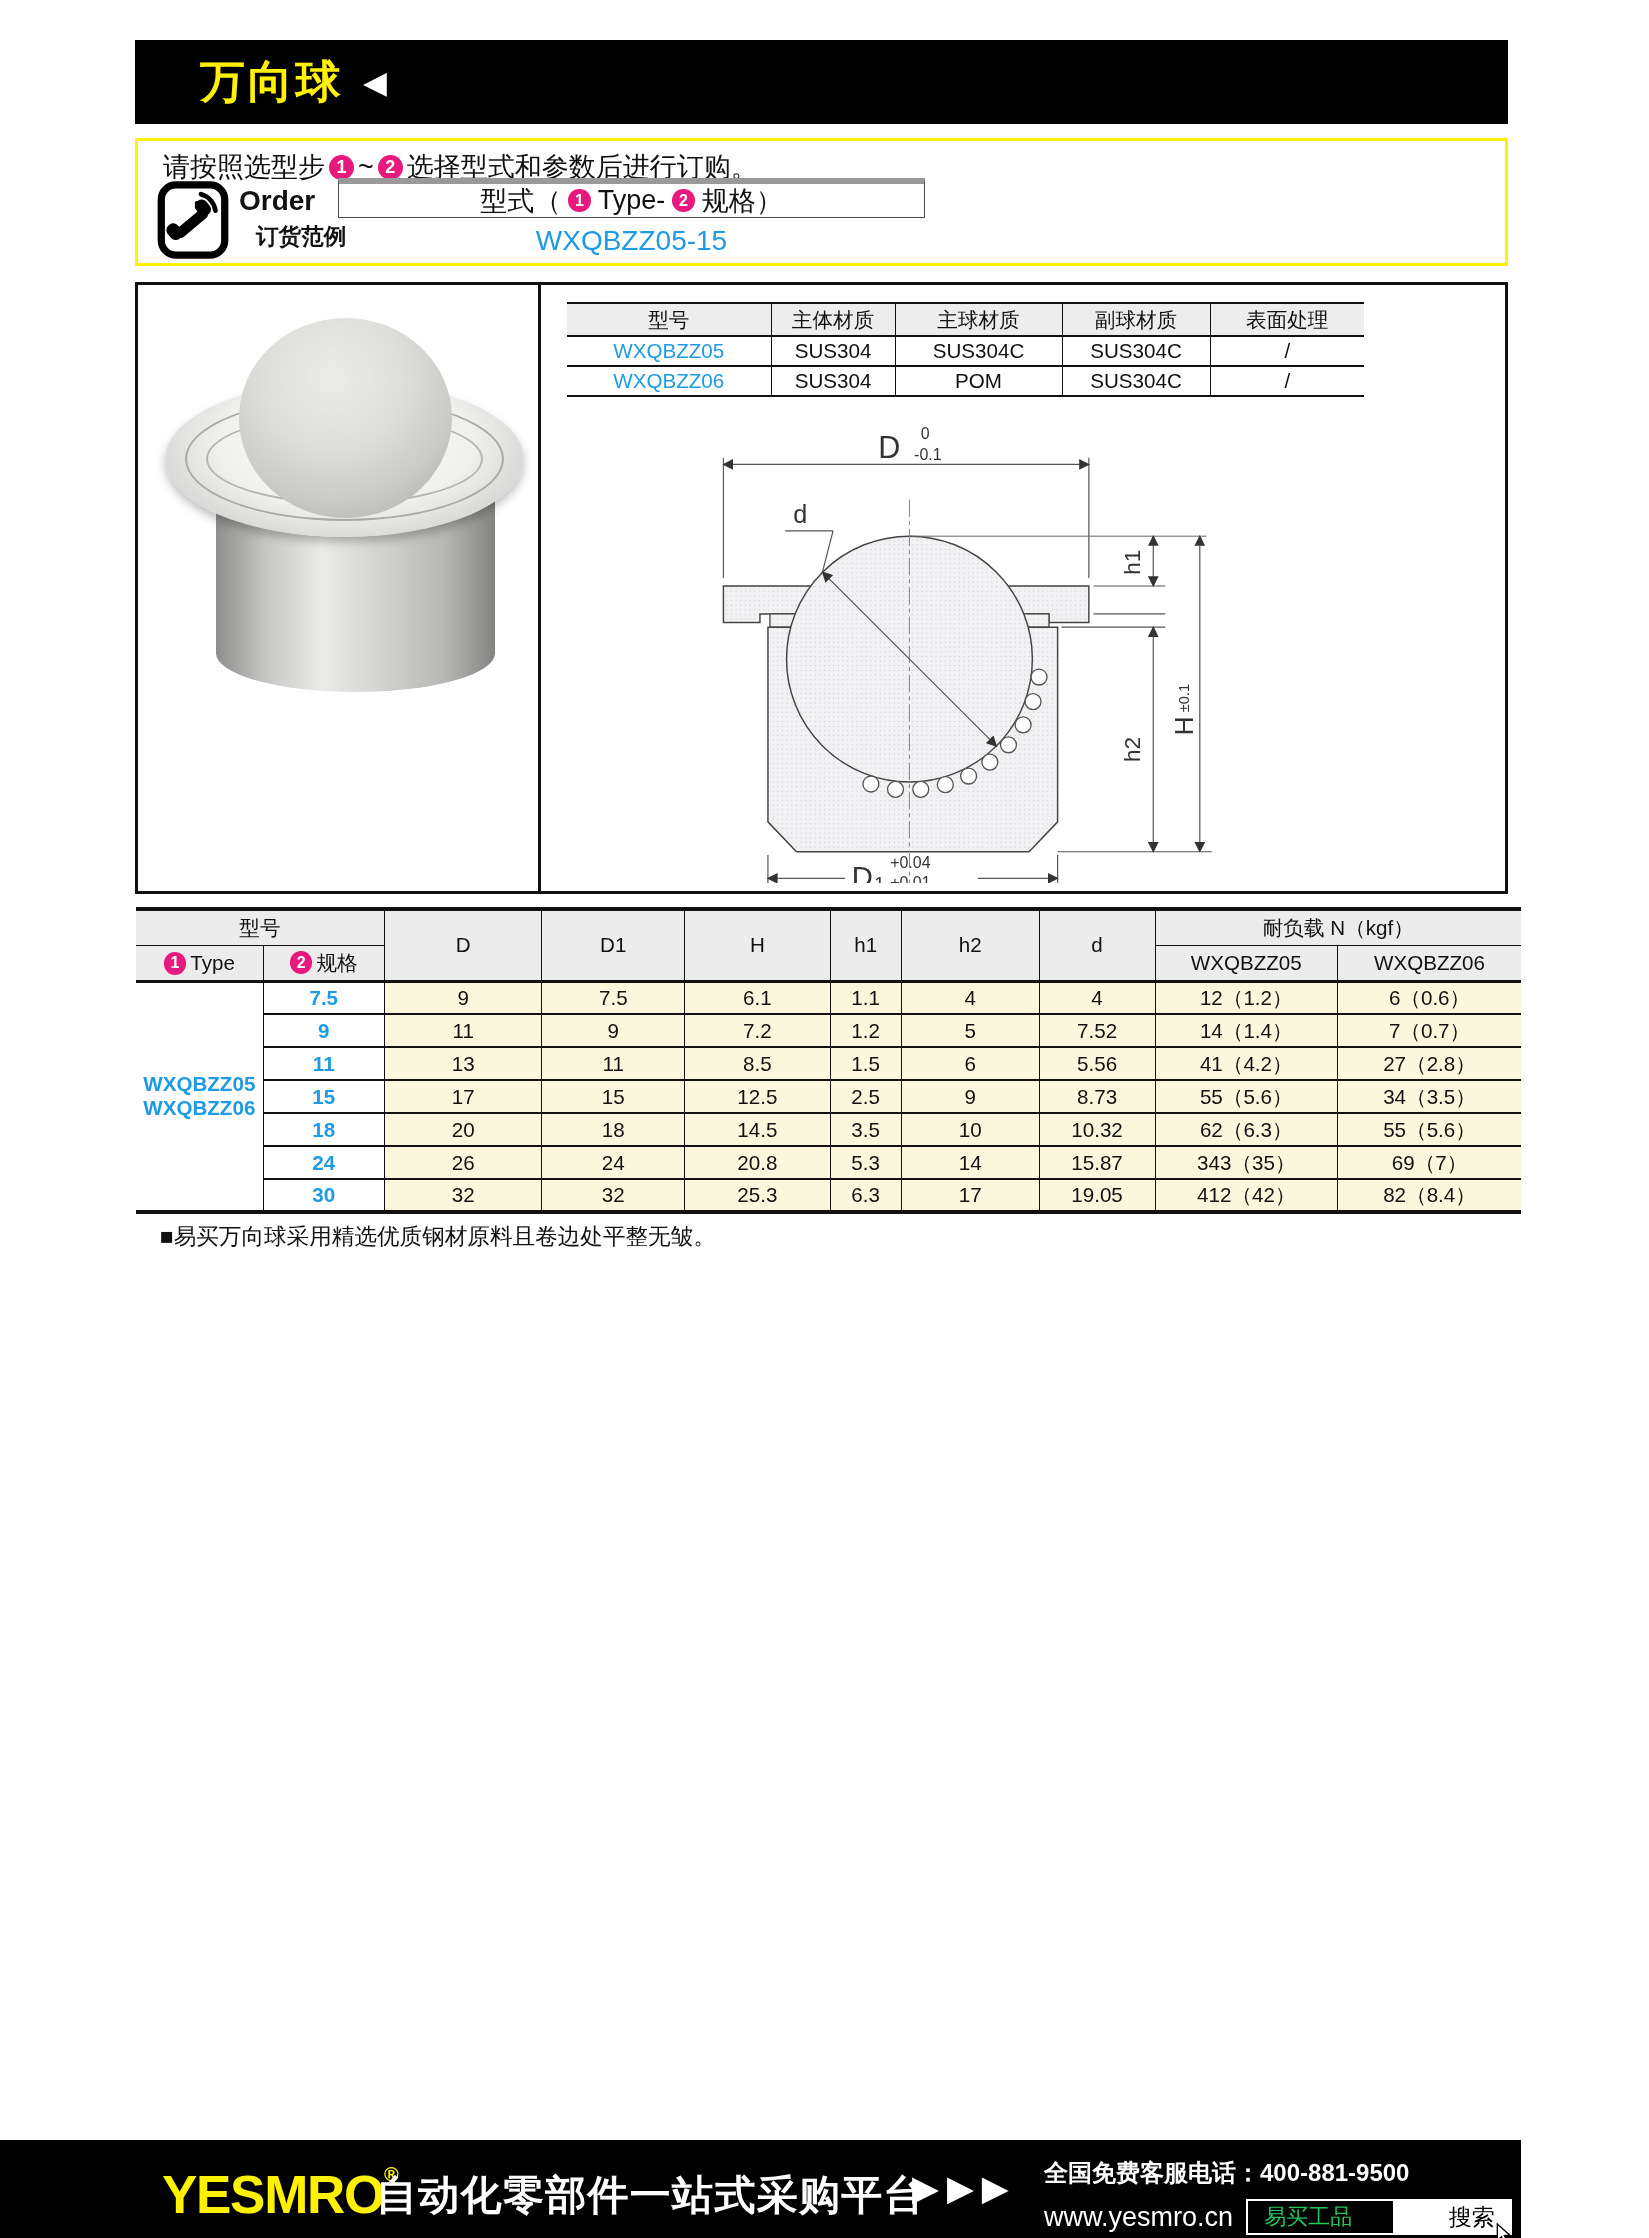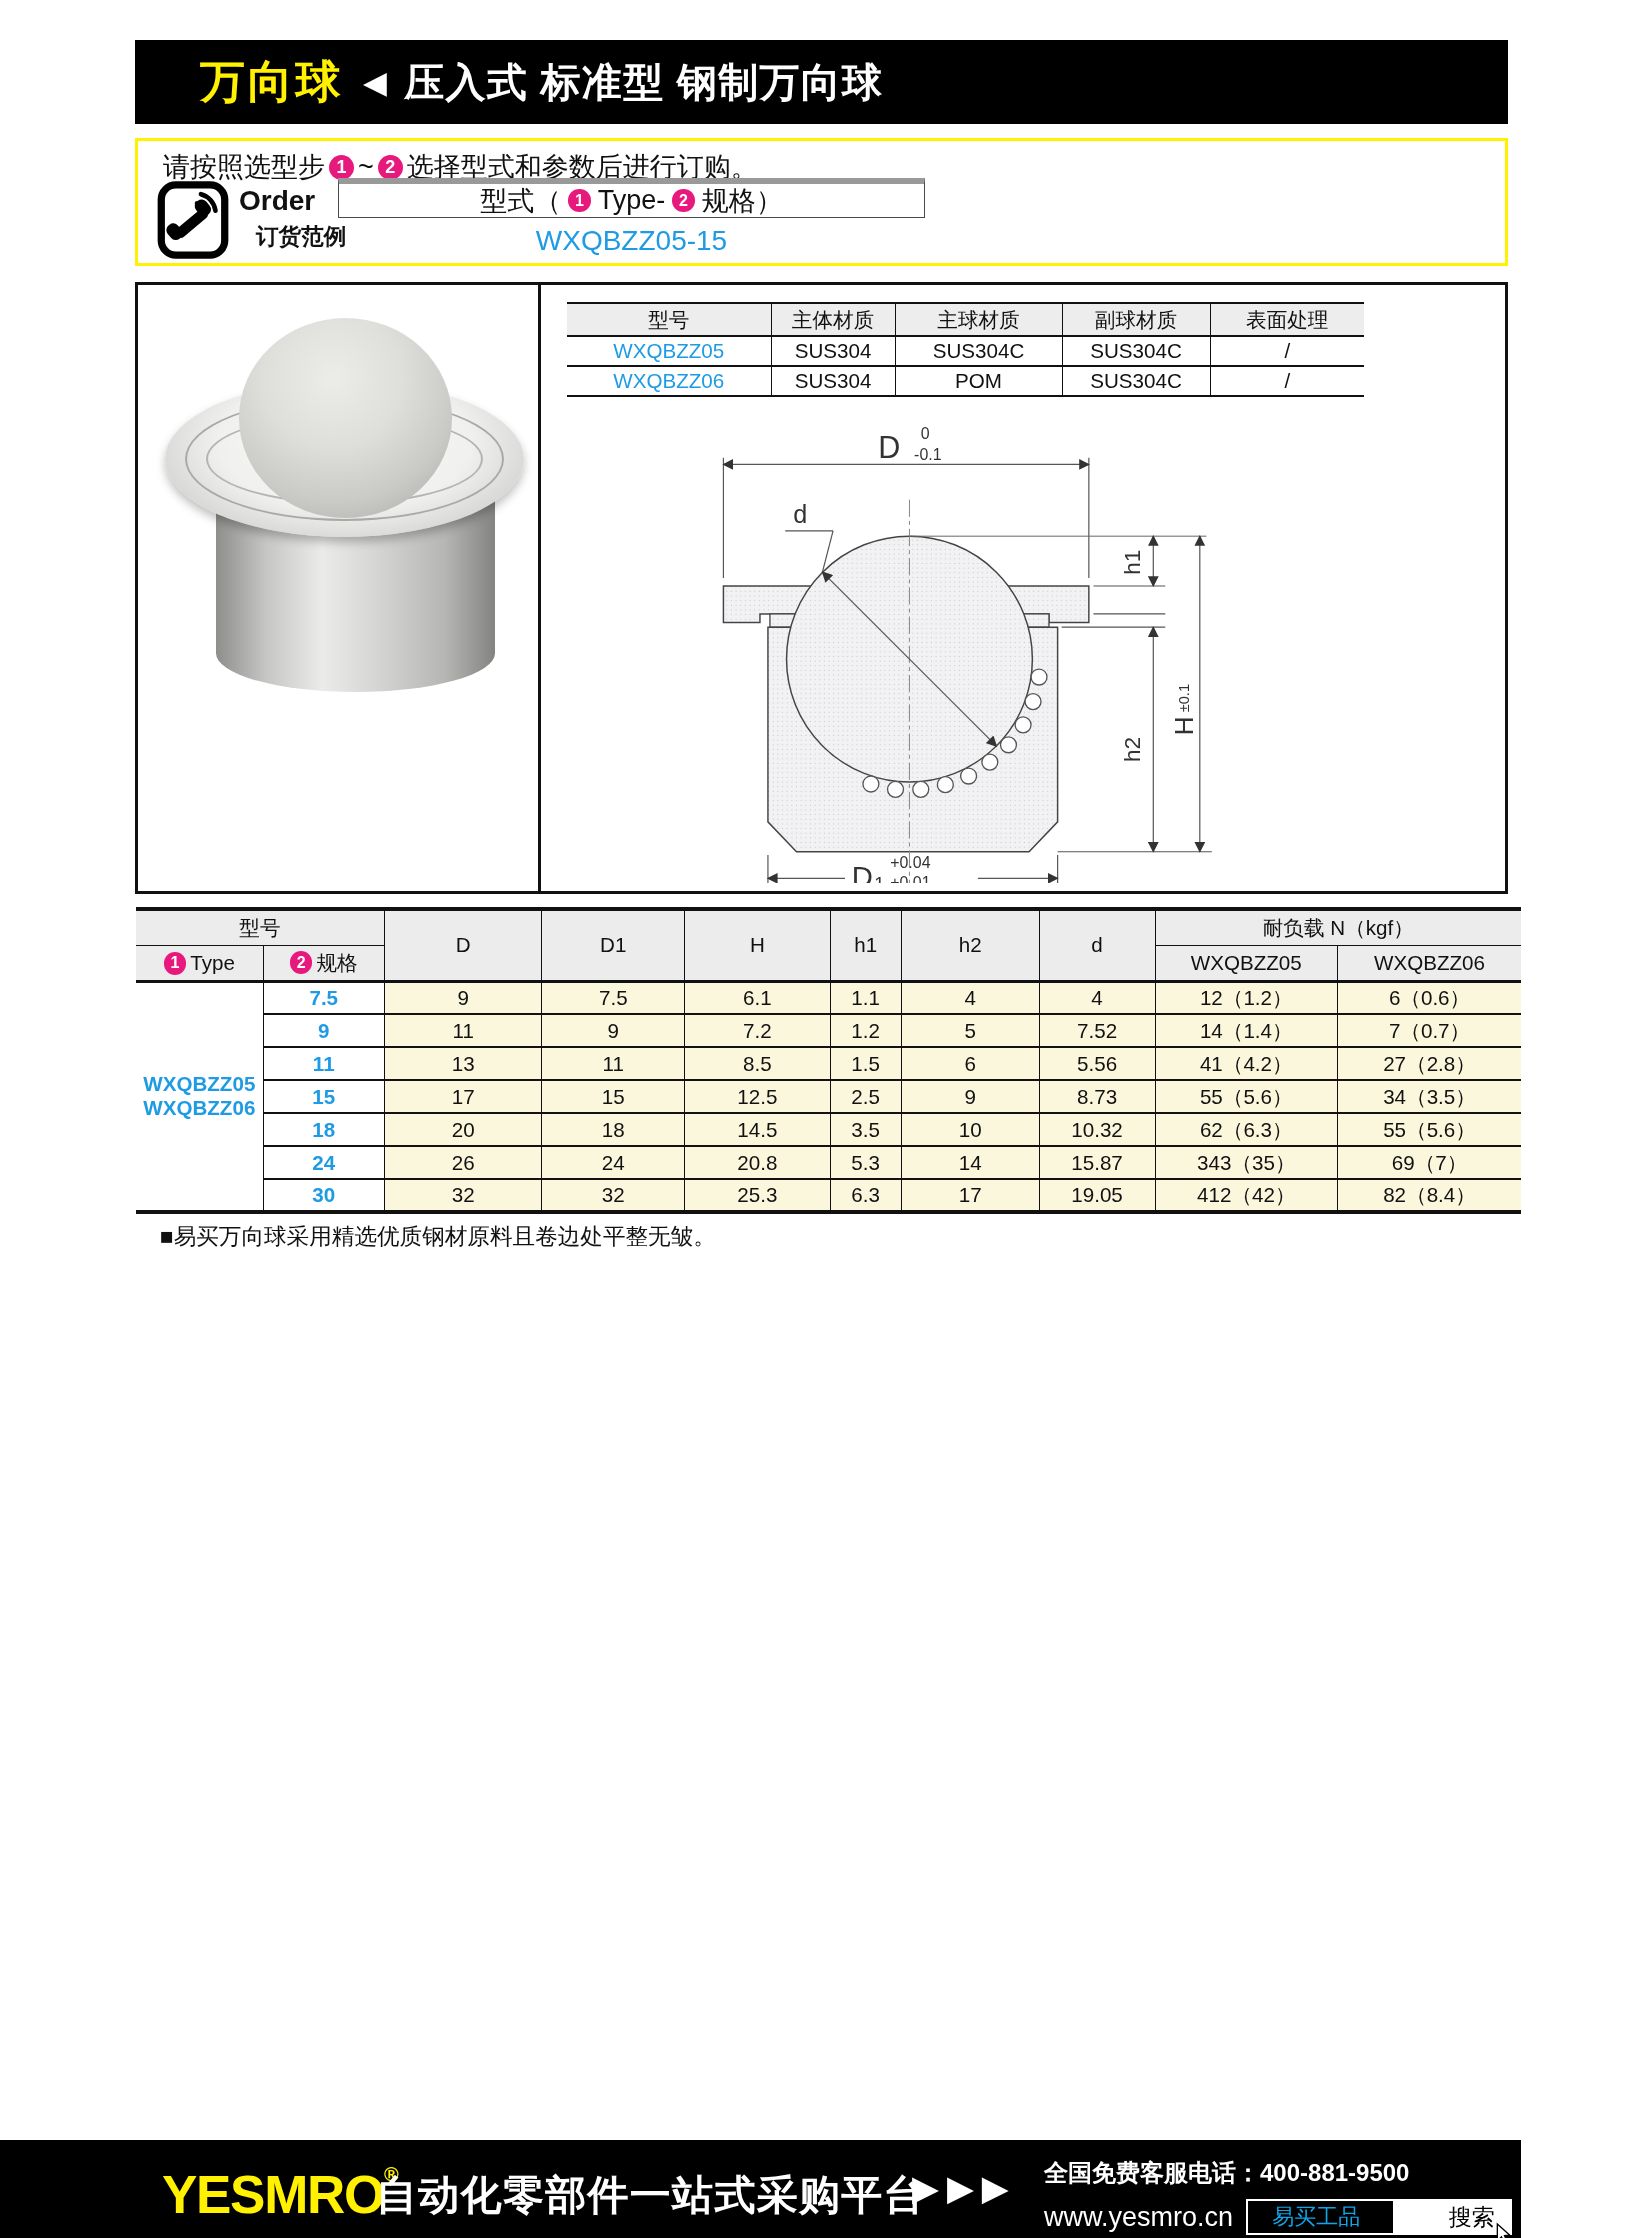--- a/index.html
+++ b/index.html
@@ -84,33 +84,32 @@
   
   #footer{left:0;top:2140px;width:1649px;height:98px;background:#000;color:#fff;}
   #logo{position:absolute;left:162px;top:22.6px;font-size:53px;font-weight:800;letter-spacing:-1.3px;color:#FFF100;}
   #logo sup{font-size:20px;vertical-align:32px;letter-spacing:0;}
   #slogan{position:absolute;left:376px;top:28px;font-size:41px;font-weight:800;letter-spacing:1.3px;}
   #fw-arrows{position:absolute;left:912px;top:28px;font-size:35px;letter-spacing:8px;color:#fff;}
   #hotline{position:absolute;left:1044px;top:17.3px;font-size:24px;font-weight:700;}
   #site-row{position:absolute;left:1044px;top:59px;display:flex;align-items:center;gap:13.3px;}
   #site{font-size:27px;}
   #search-box{position:relative;display:flex;width:266px;height:36px;border:2px solid #fff;box-sizing:border-box;}
-  #search-input{flex:1;display:flex;align-items:center;padding-left:24px;background:#000;color:#0ea5e9;font-size:22px;}
+  #search-input{flex:1;display:flex;align-items:center;padding-left:16px;background:#000;color:#22c55e;font-size:22px;}
   #search-btn{width:77px;background:#fff;color:#000;font-size:23px;display:flex;align-items:center;justify-content:center;padding-left:40px;}
   #cursor{position:absolute;right:-4px;bottom:-13.3px;}
 </style>
 </head>
 <body>
 
 <div id="page">
 
   <div id="header-bar" class="abs">
     <span class="cat">万向球</span>
     <span class="tri">◀</span>
-    <span class="ttl">压入式 标准型 钢制万向球</span>
   </div>
 
   <div id="order-box" class="abs">
     <div class="order-line">
       <span>请按照选型步</span>
       <span class="badge">1</span>
       <span>~</span>
       <span class="badge">2</span>
       <span>选择型式和参数后进行订购。</span>
     </div>

